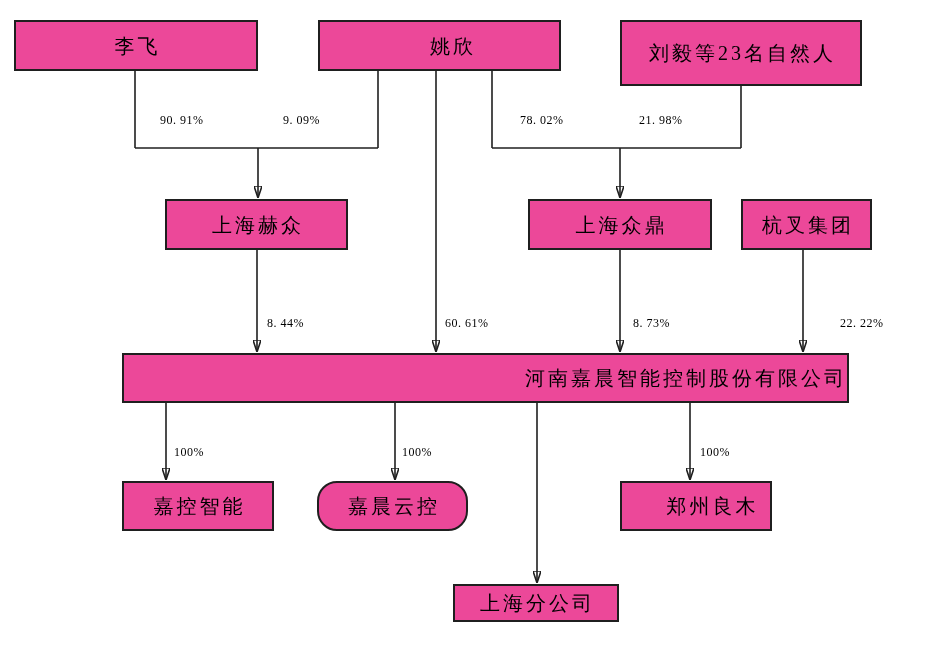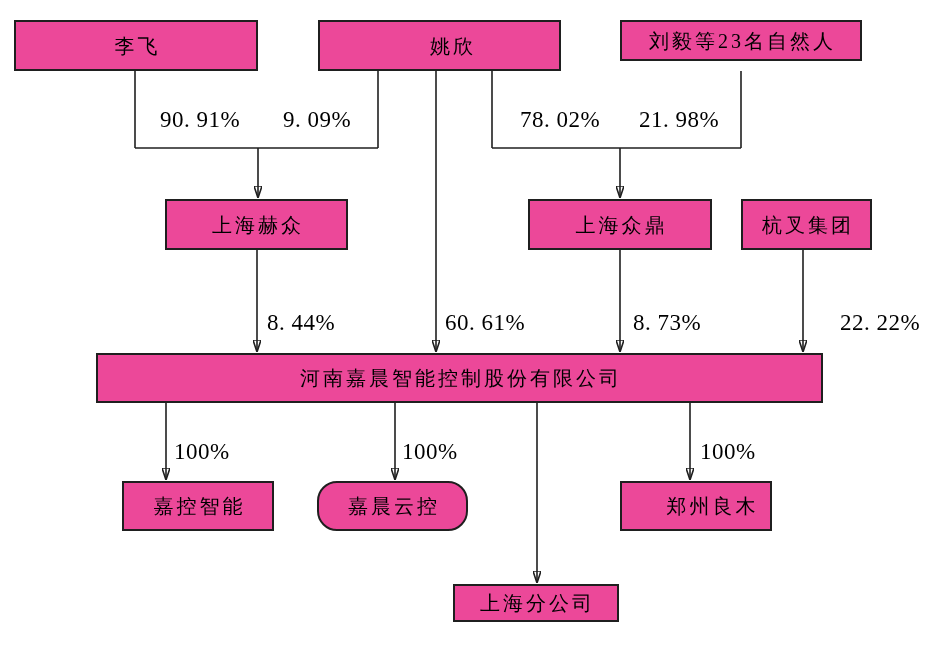--- a/index.html
+++ b/index.html
@@ -40,33 +40,33 @@
   }
   .box-label {
     font-size: 20px;
     letter-spacing: 3px;
     white-space: nowrap;
     line-height: 1;
     text-indent: 3px; 
   }
   .pct {
     position: absolute;
-    font-size: 23px;
+    font-size: 12px;
     line-height: 22px;
     white-space: nowrap;
     letter-spacing: 0.5px;
   }
   
   .b-lifei     { left: 14px;  top: 20px;  width: 244px; height: 51px; }
   .b-yaoxin    { left: 318px; top: 20px;  width: 243px; height: 51px; padding-left: 24px; }
-  .b-liuyi     { left: 620px; top: 20px;  width: 242px; height: 41px; }
+  .b-liuyi     { left: 620px; top: 20px;  width: 242px; height: 66px; }
   .b-hezhong   { left: 165px; top: 199px; width: 183px; height: 51px; }
   .b-zhongding { left: 528px; top: 199px; width: 184px; height: 51px; }
   .b-hangcha   { left: 741px; top: 199px; width: 131px; height: 51px; }
-  .b-company   { left: 96px; top: 353px; width: 727px; height: 50px; }
+  .b-company   { left: 122px; top: 353px; width: 727px; height: 50px; justify-content: flex-end; }
   .b-jiakong   { left: 90px;  top: 481px; width: 152px; height: 50px; margin-left: 32px; }
   .b-yunkong   { left: 317px; top: 481px; width: 151px; height: 50px; border-radius: 20px; }
   .b-liangmu   { left: 620px; top: 481px; width: 152px; height: 50px; padding-left: 30px; }
   .b-branch    { left: 453px; top: 584px; width: 166px; height: 38px; }
   
   .p-1  { left: 160px; top: 109px; }
   .p-2  { left: 283px; top: 109px; }
   .p-3  { left: 520px; top: 109px; }
   .p-4  { left: 639px; top: 109px; }
   .p-5  { left: 267px; top: 312px; }

